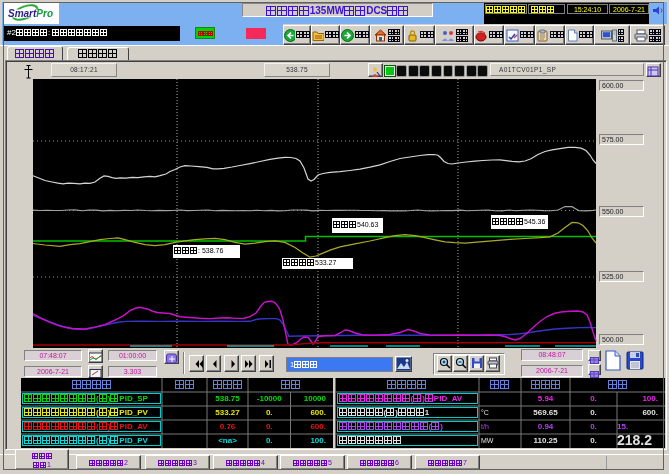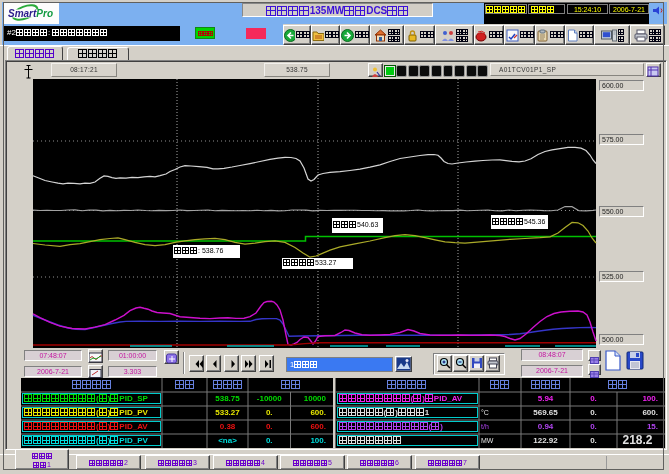--- a/index.html
+++ b/index.html
@@ -309,46 +309,46 @@
     <div class="ab" style="left:570px;top:378.5px;width:95px;height:13px;color:#6680dd;font-weight:bold;font-size:9px;text-align:center;line-height:13px;"><i class="cj c9"></i><i class="cj c9"></i></div>
     <div class="ab" style="left:22px;top:393px;width:139px;height:11px;border:1px solid #00cccc;color:#00dd00;font-size:8px;font-weight:bold;line-height:10px;padding-left:1px;white-space:nowrap;overflow:hidden;"><i class="cj c8"></i><i class="cj c8"></i><i class="cj c8"></i><i class="cj c8"></i><i class="cj c8"></i><i class="cj c8"></i><i class="cj c8"></i><i class="cj c8"></i>(<i class="cj c8"></i>)<i class="cj c8"></i>PID_SP</div>
     <div class="ab" style="left:207px;top:391.5px;width:41px;height:14px;font-size:8px;font-weight:bold;text-align:center;line-height:13px;color:#00dd00;">538.75</div>
     <div class="ab" style="left:248px;top:391.5px;width:42.5px;height:14px;font-size:8px;font-weight:bold;text-align:center;line-height:13px;color:#00dd00;">-10000</div>
     <div class="ab" style="left:290.5px;top:391.5px;width:35.5px;height:14px;font-size:8px;font-weight:bold;text-align:right;line-height:13px;color:#00dd00;">10000</div>
     <div class="ab" style="left:22px;top:407px;width:139px;height:11px;border:1px solid #00cccc;color:#e8e800;font-size:8px;font-weight:bold;line-height:10px;padding-left:1px;white-space:nowrap;overflow:hidden;"><i class="cj c8"></i><i class="cj c8"></i><i class="cj c8"></i><i class="cj c8"></i><i class="cj c8"></i><i class="cj c8"></i><i class="cj c8"></i><i class="cj c8"></i>(<i class="cj c8"></i>)<i class="cj c8"></i>PID_PV</div>
     <div class="ab" style="left:207px;top:405.5px;width:41px;height:14px;font-size:8px;font-weight:bold;text-align:center;line-height:13px;color:#e8e800;">533.27</div>
     <div class="ab" style="left:248px;top:405.5px;width:42.5px;height:14px;font-size:8px;font-weight:bold;text-align:center;line-height:13px;color:#e8e800;">0.</div>
     <div class="ab" style="left:290.5px;top:405.5px;width:35.5px;height:14px;font-size:8px;font-weight:bold;text-align:right;line-height:13px;color:#e8e800;">600.</div>
     <div class="ab" style="left:22px;top:421px;width:139px;height:11px;border:1px solid #00cccc;color:#ee1111;font-size:8px;font-weight:bold;line-height:10px;padding-left:1px;white-space:nowrap;overflow:hidden;"><i class="cj c8"></i><i class="cj c8"></i><i class="cj c8"></i><i class="cj c8"></i><i class="cj c8"></i><i class="cj c8"></i><i class="cj c8"></i><i class="cj c8"></i>(<i class="cj c8"></i>)<i class="cj c8"></i>PID_AV</div>
-    <div class="ab" style="left:207px;top:419.5px;width:41px;height:14px;font-size:8px;font-weight:bold;text-align:center;line-height:13px;color:#ee1111;">0.38</div>
+    <div class="ab" style="left:207px;top:419.5px;width:41px;height:14px;font-size:8px;font-weight:bold;text-align:center;line-height:13px;color:#ee1111;">0.76</div>
     <div class="ab" style="left:248px;top:419.5px;width:42.5px;height:14px;font-size:8px;font-weight:bold;text-align:center;line-height:13px;color:#ee1111;">0.</div>
     <div class="ab" style="left:290.5px;top:419.5px;width:35.5px;height:14px;font-size:8px;font-weight:bold;text-align:right;line-height:13px;color:#ee1111;">600.</div>
     <div class="ab" style="left:22px;top:435px;width:139px;height:11px;border:1px solid #00cccc;color:#00dddd;font-size:8px;font-weight:bold;line-height:10px;padding-left:1px;white-space:nowrap;overflow:hidden;"><i class="cj c8"></i><i class="cj c8"></i><i class="cj c8"></i><i class="cj c8"></i><i class="cj c8"></i><i class="cj c8"></i><i class="cj c8"></i><i class="cj c8"></i>(<i class="cj c8"></i>)<i class="cj c8"></i>PID_PV</div>
     <div class="ab" style="left:207px;top:433.5px;width:41px;height:14px;font-size:8px;font-weight:bold;text-align:center;line-height:13px;color:#00dddd;">&lt;na&gt;</div>
     <div class="ab" style="left:248px;top:433.5px;width:42.5px;height:14px;font-size:8px;font-weight:bold;text-align:center;line-height:13px;color:#00dddd;">0.</div>
     <div class="ab" style="left:290.5px;top:433.5px;width:35.5px;height:14px;font-size:8px;font-weight:bold;text-align:right;line-height:13px;color:#00dddd;">100.</div>
     <div class="ab" style="left:336.5px;top:393px;width:141.5px;height:11px;border:1px solid #00cccc;color:#ee22ee;font-size:8px;font-weight:bold;line-height:10px;padding-left:1px;white-space:nowrap;overflow:hidden;"><i class="cj c8"></i><i class="cj c8"></i><i class="cj c8"></i><i class="cj c8"></i><i class="cj c8"></i><i class="cj c8"></i><i class="cj c8"></i><i class="cj c8"></i>(<i class="cj c8"></i>)<i class="cj c8"></i>PID_AV</div>
     <div class="ab" style="left:521px;top:391.5px;width:49px;height:14px;font-size:8px;font-weight:bold;text-align:center;line-height:13px;color:#ee22ee;">5.94</div>
     <div class="ab" style="left:570px;top:391.5px;width:47px;height:14px;font-size:8px;font-weight:bold;text-align:center;line-height:13px;color:#ee22ee;">0.</div>
     <div class="ab" style="left:617px;top:391.5px;width:41px;height:14px;font-size:8px;font-weight:bold;text-align:right;line-height:13px;color:#ee22ee;">100.</div>
     <div class="ab" style="left:336.5px;top:407px;width:141.5px;height:11px;border:1px solid #00cccc;color:#e0e0e0;font-size:8px;font-weight:bold;line-height:10px;padding-left:1px;white-space:nowrap;overflow:hidden;"><i class="cj c8"></i><i class="cj c8"></i><i class="cj c8"></i><i class="cj c8"></i><i class="cj c8"></i>(<i class="cj c8"></i>)<i class="cj c8"></i><i class="cj c8"></i><i class="cj c8"></i>1</div>
     <div class="ab" style="left:479px;top:405.5px;width:42px;height:14px;font-size:8px;font-weight:bold;text-align:left;line-height:13px;color:#e0e0e0;padding-left:2px;font-weight:normal;font-size:7px;">°C</div>
     <div class="ab" style="left:521px;top:405.5px;width:49px;height:14px;font-size:8px;font-weight:bold;text-align:center;line-height:13px;color:#e0e0e0;">569.65</div>
     <div class="ab" style="left:570px;top:405.5px;width:47px;height:14px;font-size:8px;font-weight:bold;text-align:center;line-height:13px;color:#e0e0e0;">0.</div>
     <div class="ab" style="left:617px;top:405.5px;width:41px;height:14px;font-size:8px;font-weight:bold;text-align:right;line-height:13px;color:#e0e0e0;">600.</div>
     <div class="ab" style="left:336.5px;top:421px;width:141.5px;height:11px;border:1px solid #00cccc;color:#b044f0;font-size:8px;font-weight:bold;line-height:10px;padding-left:1px;white-space:nowrap;overflow:hidden;"><i class="cj c8"></i><i class="cj c8"></i><i class="cj c8"></i><i class="cj c8"></i><i class="cj c8"></i><i class="cj c8"></i><i class="cj c8"></i><i class="cj c8"></i><i class="cj c8"></i><i class="cj c8"></i>(<i class="cj c8"></i>)</div>
     <div class="ab" style="left:479px;top:419.5px;width:42px;height:14px;font-size:8px;font-weight:bold;text-align:left;line-height:13px;color:#b044f0;padding-left:2px;font-weight:normal;font-size:7px;">t/h</div>
     <div class="ab" style="left:521px;top:419.5px;width:49px;height:14px;font-size:8px;font-weight:bold;text-align:center;line-height:13px;color:#b044f0;">0.94</div>
     <div class="ab" style="left:570px;top:419.5px;width:47px;height:14px;font-size:8px;font-weight:bold;text-align:center;line-height:13px;color:#b044f0;">0.</div>
-    <div class="ab" style="left:617px;top:419.5px;width:41px;height:14px;font-size:8px;font-weight:bold;text-align:right;line-height:13px;color:#b044f0;">15.</div>
+    <div class="ab" style="left:617px;top:419.5px;width:41px;height:14px;font-size:8px;font-weight:bold;line-height:13px;color:#b044f0;">15.</div>
     <div class="ab" style="left:336.5px;top:435px;width:141.5px;height:11px;border:1px solid #00cccc;color:#e0e0e0;font-size:8px;font-weight:bold;line-height:10px;padding-left:1px;white-space:nowrap;overflow:hidden;"><i class="cj c8"></i><i class="cj c8"></i><i class="cj c8"></i><i class="cj c8"></i><i class="cj c8"></i><i class="cj c8"></i><i class="cj c8"></i></div>
     <div class="ab" style="left:479px;top:433.5px;width:42px;height:14px;font-size:8px;font-weight:bold;text-align:left;line-height:13px;color:#e0e0e0;padding-left:2px;font-weight:normal;font-size:7px;">MW</div>
-    <div class="ab" style="left:521px;top:433.5px;width:49px;height:14px;font-size:8px;font-weight:bold;text-align:center;line-height:13px;color:#e0e0e0;">122.92</div>
+    <div class="ab" style="left:521px;top:433.5px;width:49px;height:14px;font-size:8px;font-weight:bold;text-align:center;line-height:13px;color:#e0e0e0;">110.25</div>
     <div class="ab" style="left:570px;top:433.5px;width:47px;height:14px;font-size:8px;font-weight:bold;text-align:center;line-height:13px;color:#e0e0e0;">0.</div>
-    <div class="ab" style="left:617px;top:433.5px;width:41px;height:14px;font-size:12px;font-weight:bold;text-align:center;line-height:13px;color:#e0e0e0;">218.2</div>
+    <div class="ab" style="left:617px;top:433.5px;width:41px;height:14px;font-size:14px;font-weight:bold;text-align:left;line-height:13px;color:#e0e0e0;">218.2</div>
     <div class="ab" style="left:0;top:454px;width:669px;height:1px;background:#fff"></div>
     <div class="ab" style="left:15px;top:449px;width:54px;height:21px;background:#d4d0c8;border:1px solid #404040;border-top-color:#fff;border-left-color:#fff;box-shadow:inset -1px -1px 0 #808080;color:#6a00cc;font-size:7px;text-align:center;line-height:9px;padding-top:1px;"><i class="cj c6"></i><i class="cj c6"></i><i class="cj c6"></i><br><i class="cj c6"></i><i class="cj c6"></i>1</div>
     <div class="ab" style="left:76px;top:455px;width:65px;height:15px;background:#d4d0c8;border:1px solid #404040;border-top-color:#fff;border-left-color:#fff;box-shadow:inset -1px -1px 0 #808080;color:#6a00cc;font-size:7px;text-align:center;line-height:13px;"><i class="cj c6"></i><i class="cj c6"></i><i class="cj c6"></i><i class="cj c6"></i><i class="cj c6"></i>2</div>
     <div class="ab" style="left:145px;top:455px;width:65px;height:15px;background:#d4d0c8;border:1px solid #404040;border-top-color:#fff;border-left-color:#fff;box-shadow:inset -1px -1px 0 #808080;color:#6a00cc;font-size:7px;text-align:center;line-height:13px;"><i class="cj c6"></i><i class="cj c6"></i><i class="cj c6"></i><i class="cj c6"></i><i class="cj c6"></i>3</div>
     <div class="ab" style="left:213px;top:455px;width:65px;height:15px;background:#d4d0c8;border:1px solid #404040;border-top-color:#fff;border-left-color:#fff;box-shadow:inset -1px -1px 0 #808080;color:#6a00cc;font-size:7px;text-align:center;line-height:13px;"><i class="cj c6"></i><i class="cj c6"></i><i class="cj c6"></i><i class="cj c6"></i><i class="cj c6"></i>4</div>
     <div class="ab" style="left:280px;top:455px;width:65px;height:15px;background:#d4d0c8;border:1px solid #404040;border-top-color:#fff;border-left-color:#fff;box-shadow:inset -1px -1px 0 #808080;color:#6a00cc;font-size:7px;text-align:center;line-height:13px;"><i class="cj c6"></i><i class="cj c6"></i><i class="cj c6"></i><i class="cj c6"></i><i class="cj c6"></i>5</div>
     <div class="ab" style="left:347px;top:455px;width:65px;height:15px;background:#d4d0c8;border:1px solid #404040;border-top-color:#fff;border-left-color:#fff;box-shadow:inset -1px -1px 0 #808080;color:#6a00cc;font-size:7px;text-align:center;line-height:13px;"><i class="cj c6"></i><i class="cj c6"></i><i class="cj c6"></i><i class="cj c6"></i><i class="cj c6"></i>6</div>
     <div class="ab" style="left:415px;top:455px;width:65px;height:15px;background:#d4d0c8;border:1px solid #404040;border-top-color:#fff;border-left-color:#fff;box-shadow:inset -1px -1px 0 #808080;color:#6a00cc;font-size:7px;text-align:center;line-height:13px;"><i class="cj c6"></i><i class="cj c6"></i><i class="cj c6"></i><i class="cj c6"></i><i class="cj c6"></i>7</div>
     <div class="ab" style="left:606px;top:456px;width:1px;height:13px;background:#999"></div>
   </div>

